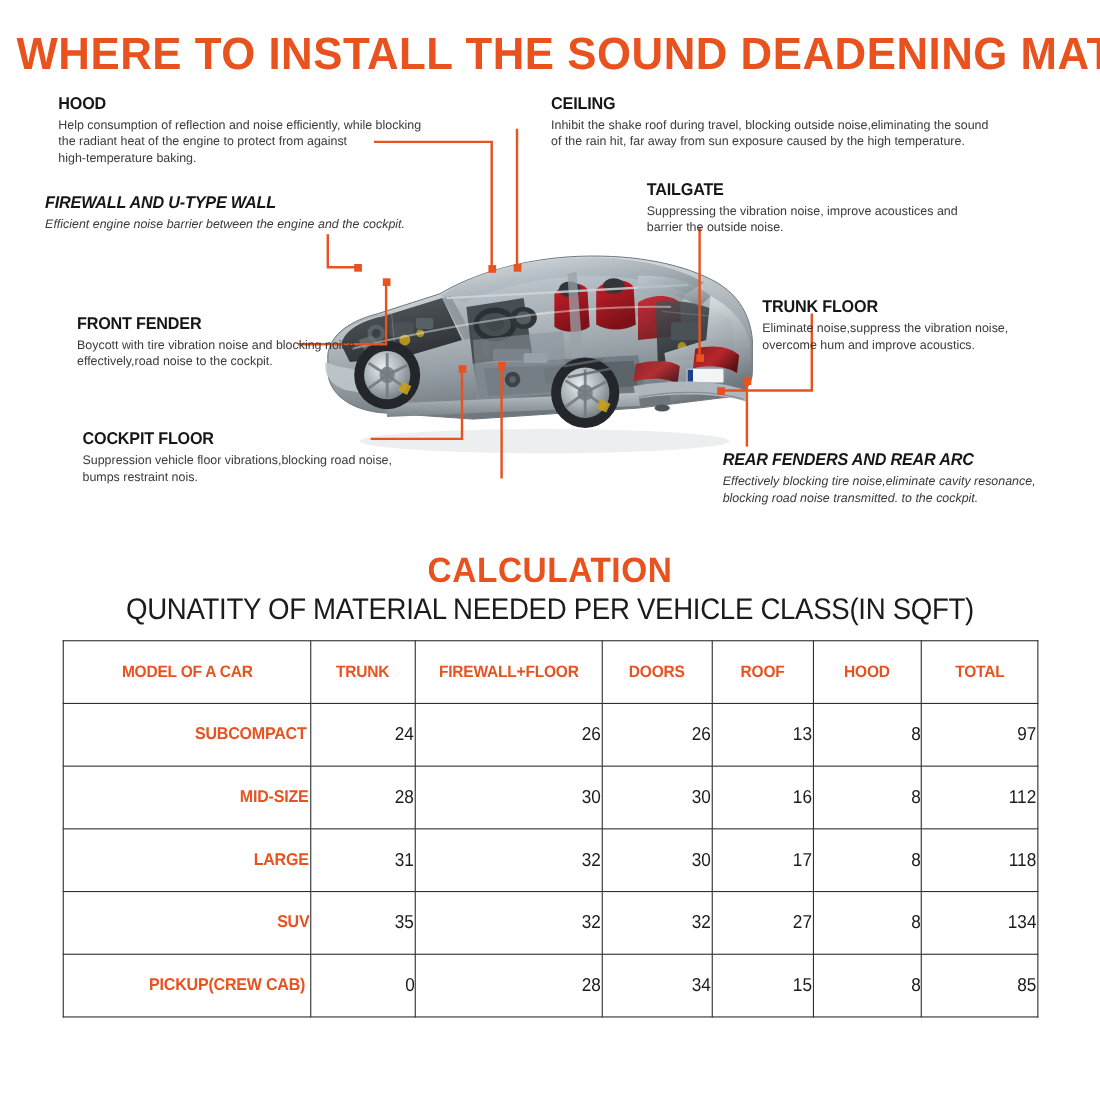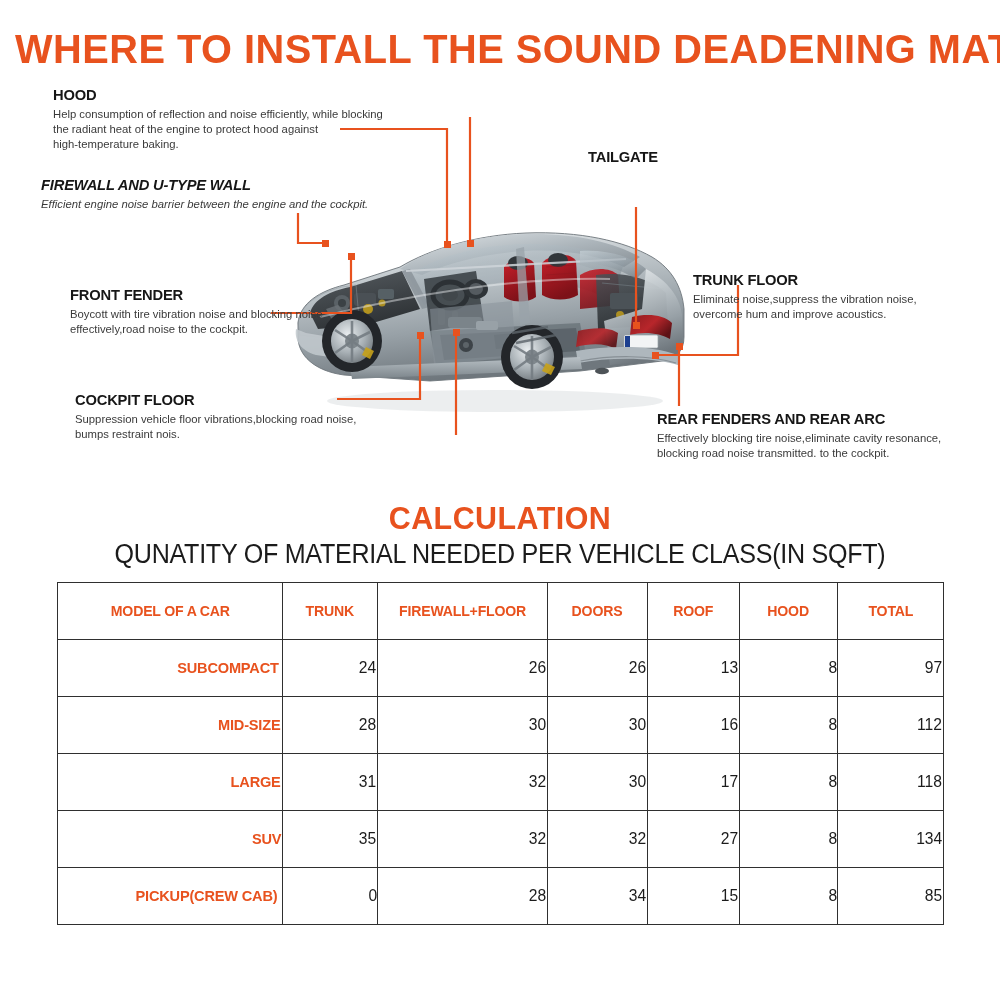--- a/index.html
+++ b/index.html
@@ -305,21 +305,21 @@
       <rect x="467" y="240" width="7" height="7"></rect>
       <rect x="633" y="322" width="7" height="7"></rect>
       <rect x="652" y="352" width="7" height="7"></rect>
       <rect x="676" y="343" width="7" height="7"></rect>
     </g>
   </svg>
 
   <div class="callout" style="left:53px;top:86px;width:380px;">
     <div class="c-title">HOOD</div>
     <div class="c-body">Help consumption of reflection and noise efficiently, while blocking
-the radiant heat of the engine to protect hood against
+the radiant heat of the engine to protect from against
 high-temperature baking.</div>
   </div>
 
   <div class="callout" style="left:41px;top:176px;width:400px;font-style:italic;">
     <div class="c-title">FIREWALL AND U-TYPE WALL</div>
     <div class="c-body">Efficient engine noise barrier between the engine and the cockpit.</div>
   </div>
 
   <div class="callout" style="left:70px;top:286px;width:340px;">
     <div class="c-title">FRONT FENDER</div>
@@ -327,32 +327,39 @@
 effectively,road noise to the cockpit.</div>
   </div>
 
   <div class="callout" style="left:75px;top:368px;width:340px;margin-top:23px;">
     <div class="c-title">COCKPIT FLOOR</div>
     <div class="c-body">Suppression vehicle floor vibrations,blocking road noise,
 bumps restraint nois.</div>
   </div>
 
 
-
-  <div class="callout" style="left:588px;top:148px;width:360px;">
+  <div class="callout" style="left:501px;top:86px;width:440px;">
+    <div class="c-title">CEILING</div>
+    <div class="c-body">Inhibit the shake roof during travel, blocking outside noise,eliminating the sound
+of the rain hit, far away from sun exposure caused by the high temperature.</div>
+  </div>
+
+  <div class="callout" style="left:588px;top:164px;width:360px;">
     <div class="c-title">TAILGATE</div>
+    <div class="c-body">Suppressing the vibration noise, improve acoustices and
+barrier the outside noise.</div>
   </div>
 
   <div class="callout" style="left:693px;top:236px;width:300px;margin-top:35px;">
     <div class="c-title">TRUNK FLOOR</div>
     <div class="c-body">Eliminate noise,suppress the vibration noise,
 overcome hum and improve acoustics.</div>
   </div>
 
-  <div class="callout" style="left:657px;top:410px;width:330px;">
+  <div class="callout" style="left:657px;top:410px;width:330px;font-style:italic;">
     <div class="c-title">REAR FENDERS AND REAR ARC</div>
     <div class="c-body">Effectively blocking tire noise,eliminate cavity resonance,
 blocking road noise transmitted. to the cockpit.</div>
   </div>
 
   <div id="calc-title">CALCULATION</div>
   <div id="calc-subtitle">QUNATITY OF MATERIAL NEEDED PER VEHICLE CLASS(IN SQFT)</div>
 
   <table id="calc-table">
     <colgroup>

